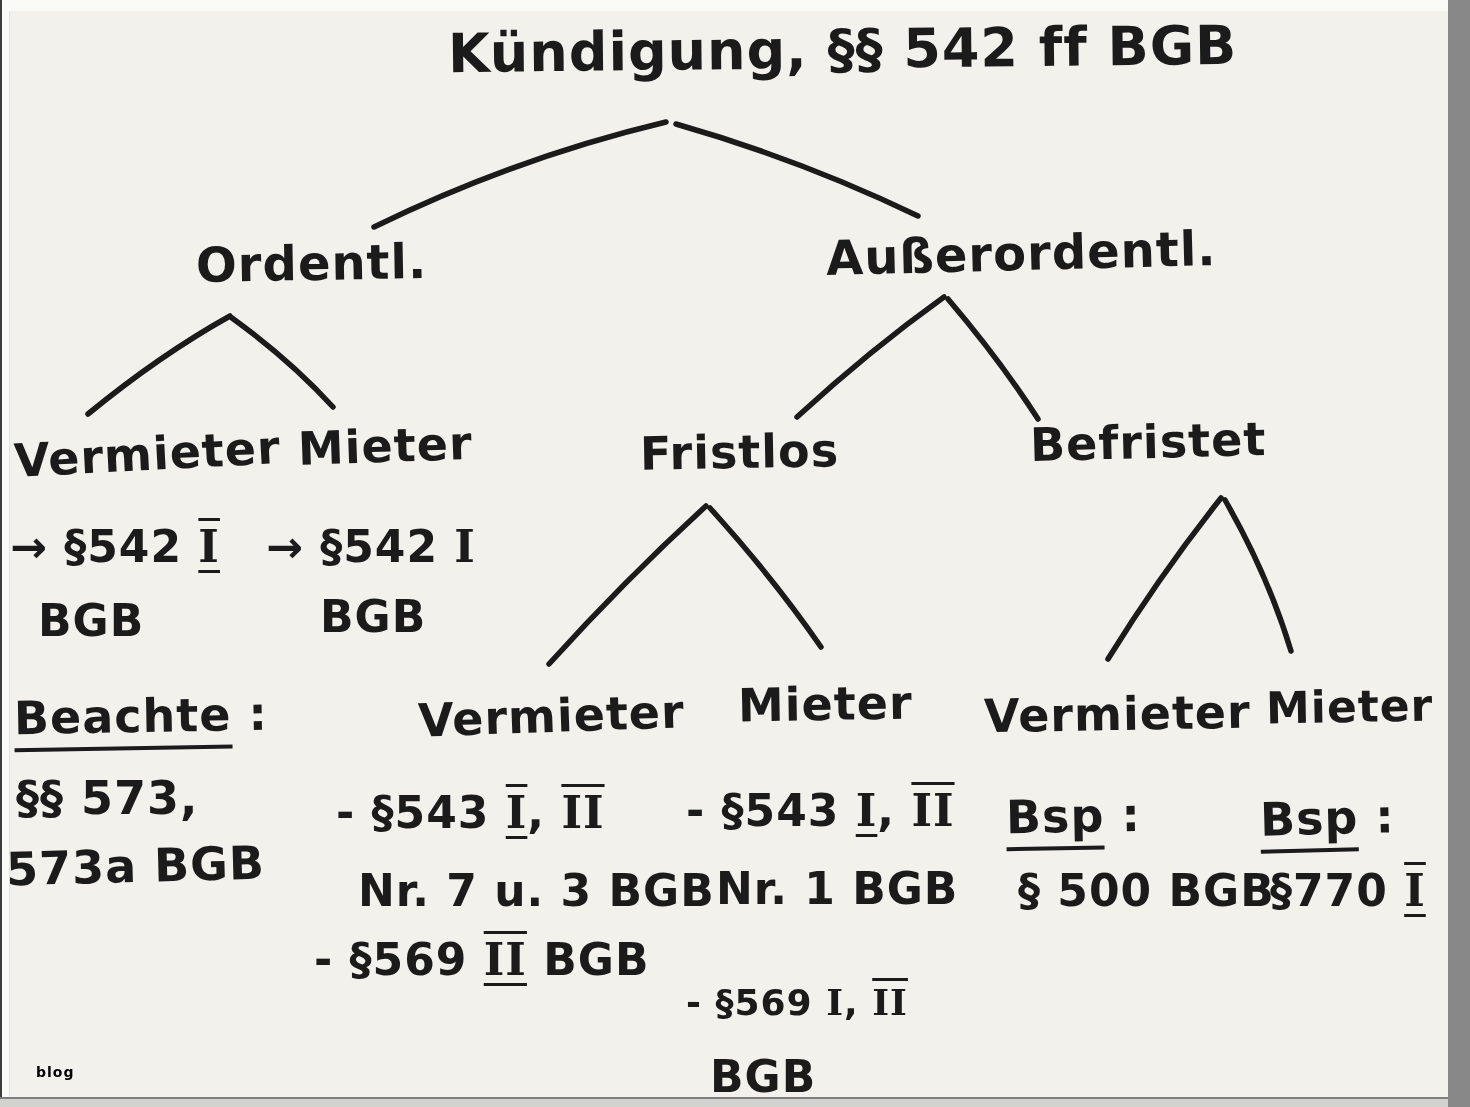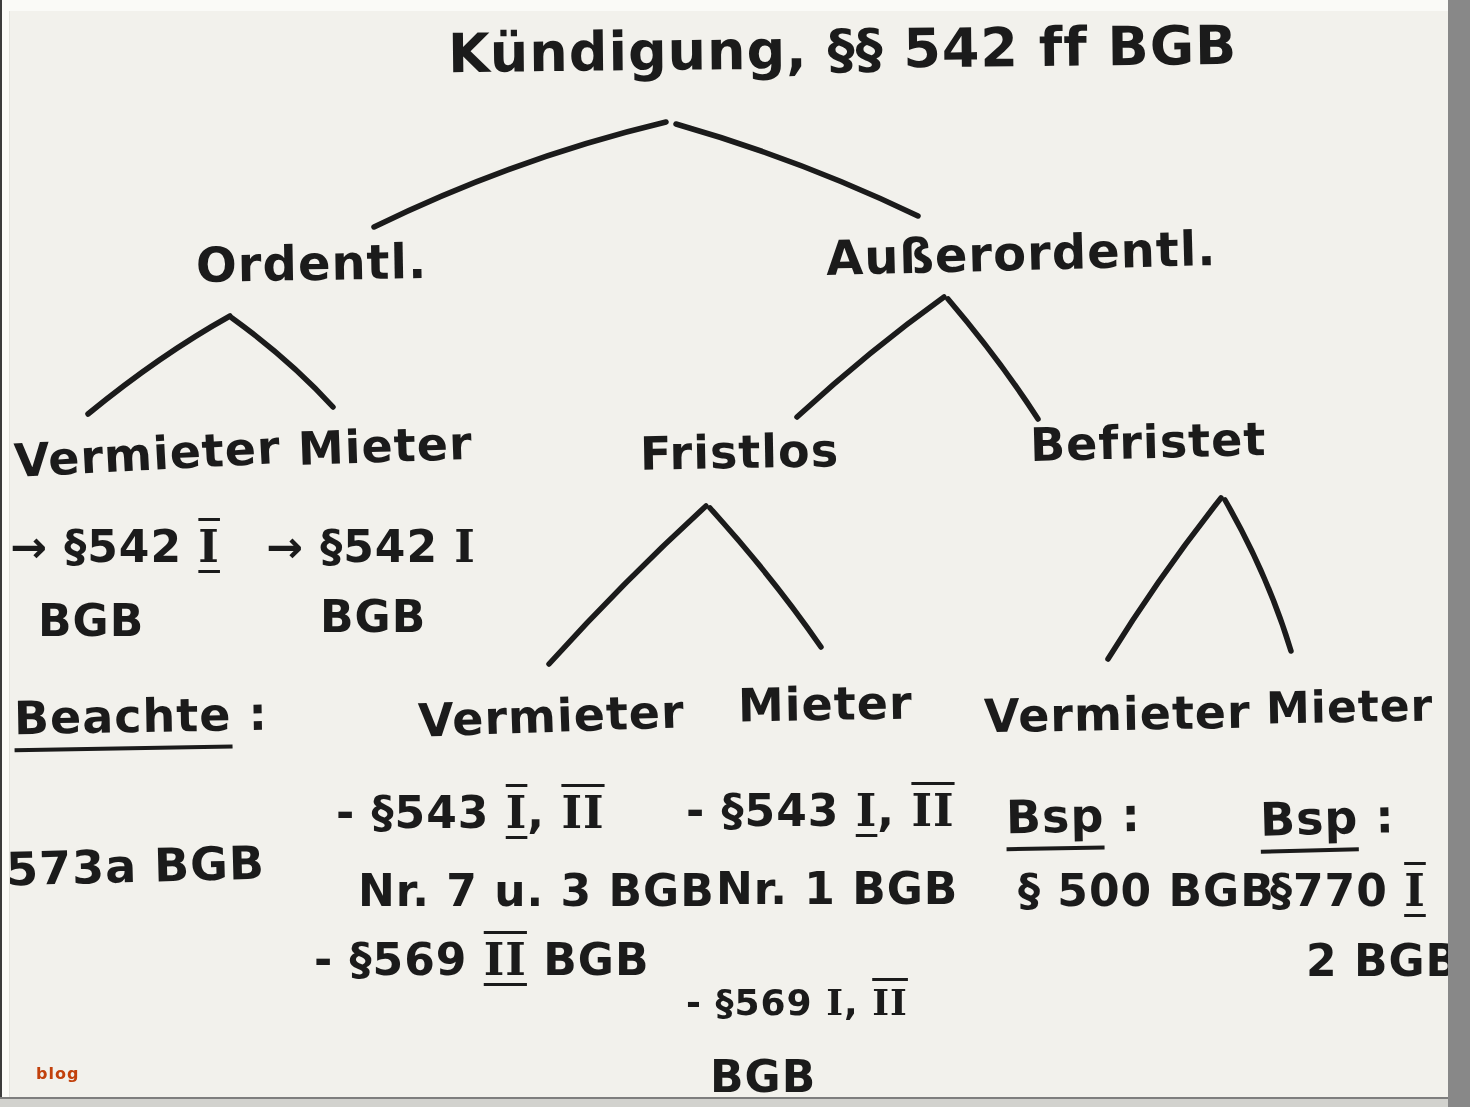--- a/index.html
+++ b/index.html
@@ -66,22 +66,22 @@
   svg.edges { position:absolute; left:0; top:0; width:1470px; height:1107px; }
   svg.edges path { stroke:#1b1b1b; stroke-width:5.5; fill:none; stroke-linecap:round; }
 
   
   #edge-left-dark  { position:absolute; left:0; top:0; width:2px; height:100%; background:#3c3c3c; }
   #edge-left-light { position:absolute; left:2px; top:0; width:7px; height:100%; background:#fbfbf8; }
   #edge-left-faint { position:absolute; left:9px; top:0; width:1px; height:100%; background:#e3e3de; }
   #edge-top-light  { position:absolute; left:9px; top:0; right:0; height:11px; background:#fafaf7; }
   #bottom-bar      { position:absolute; left:0; bottom:0; width:100%; height:8px;
                      background:#d2d2ce; border-top:2px solid #7e7e7e; }
-  #watermark { position:absolute; left:36px; top:1064px; font-size:16px;
-               color:#c2410c; letter-spacing:1px; font-weight:bold; }
+  #watermark { position:absolute; left:36px; top:1064px; font-size:14px;
+               color:#000000; letter-spacing:1px; font-weight:bold; }
 </style>
 </head>
 <body>
 
 <div class="stage">
 
   <svg class="edges" viewBox="0 0 1470 1107">
     <path d="M666,122 Q515,158 374,227"></path>
     <path d="M676,124 Q802,160 918,216"></path>
     <path d="M230,316 Q160,355 88,414"></path>
@@ -103,20 +103,21 @@
   <div class="hw" id="t-ref1a"><span>→ §542 </span><span class="rn deco-ou">I</span></div>
   <div class="hw" id="t-ref1b">BGB</div>
 
   <div class="hw" id="t-miet1">Mieter</div>
   <div class="hw" id="t-ref2a"><span>→ §542 </span><span class="rn">I</span></div>
   <div class="hw" id="t-ref2b">BGB</div>
 
   <div class="hw" id="t-note-h">
     <span class="uline">Beachte</span><span> :</span>
   </div>
+  <div class="hw" id="t-note-1">§§ 573,</div>
   <div class="hw" id="t-note-2">573a BGB</div>
 
   <div class="hw" id="t-frist">Fristlos</div>
   <div class="hw" id="t-befr">Befristet</div>
 
   <div class="hw" id="t-verm2">Vermieter</div>
   <div class="hw" id="t-fv-1"><span>- §543 </span><span class="rn deco-ou">I</span><span>, </span><span class="rn deco-o">II</span></div>
   <div class="hw" id="t-fv-2">Nr. 7 u. 3 BGB</div>
   <div class="hw" id="t-fv-3"><span>- §569 </span><span class="rn deco-ou">II</span><span> BGB</span></div>
 
@@ -130,21 +131,20 @@
   <div class="hw" id="t-bv-b">
     <span class="uline">Bsp</span><span> :</span>
   </div>
   <div class="hw" id="t-bv-r">§ 500 BGB</div>
 
   <div class="hw" id="t-miet3">Mieter</div>
   <div class="hw" id="t-bm-b">
     <span class="uline">Bsp</span><span> :</span>
   </div>
   <div class="hw" id="t-bm-r1"><span>§770 </span><span class="rn deco-ou">I</span></div>
-  <div class="hw" id="t-bm-r2">2 BGB</div>
 
   <div id="edge-left-dark"></div>
   <div id="edge-left-light"></div>
   <div id="edge-left-faint"></div>
   <div id="edge-top-light"></div>
   <div id="bottom-bar"></div>
   <div id="watermark">blog</div>
 
 </div>
 

